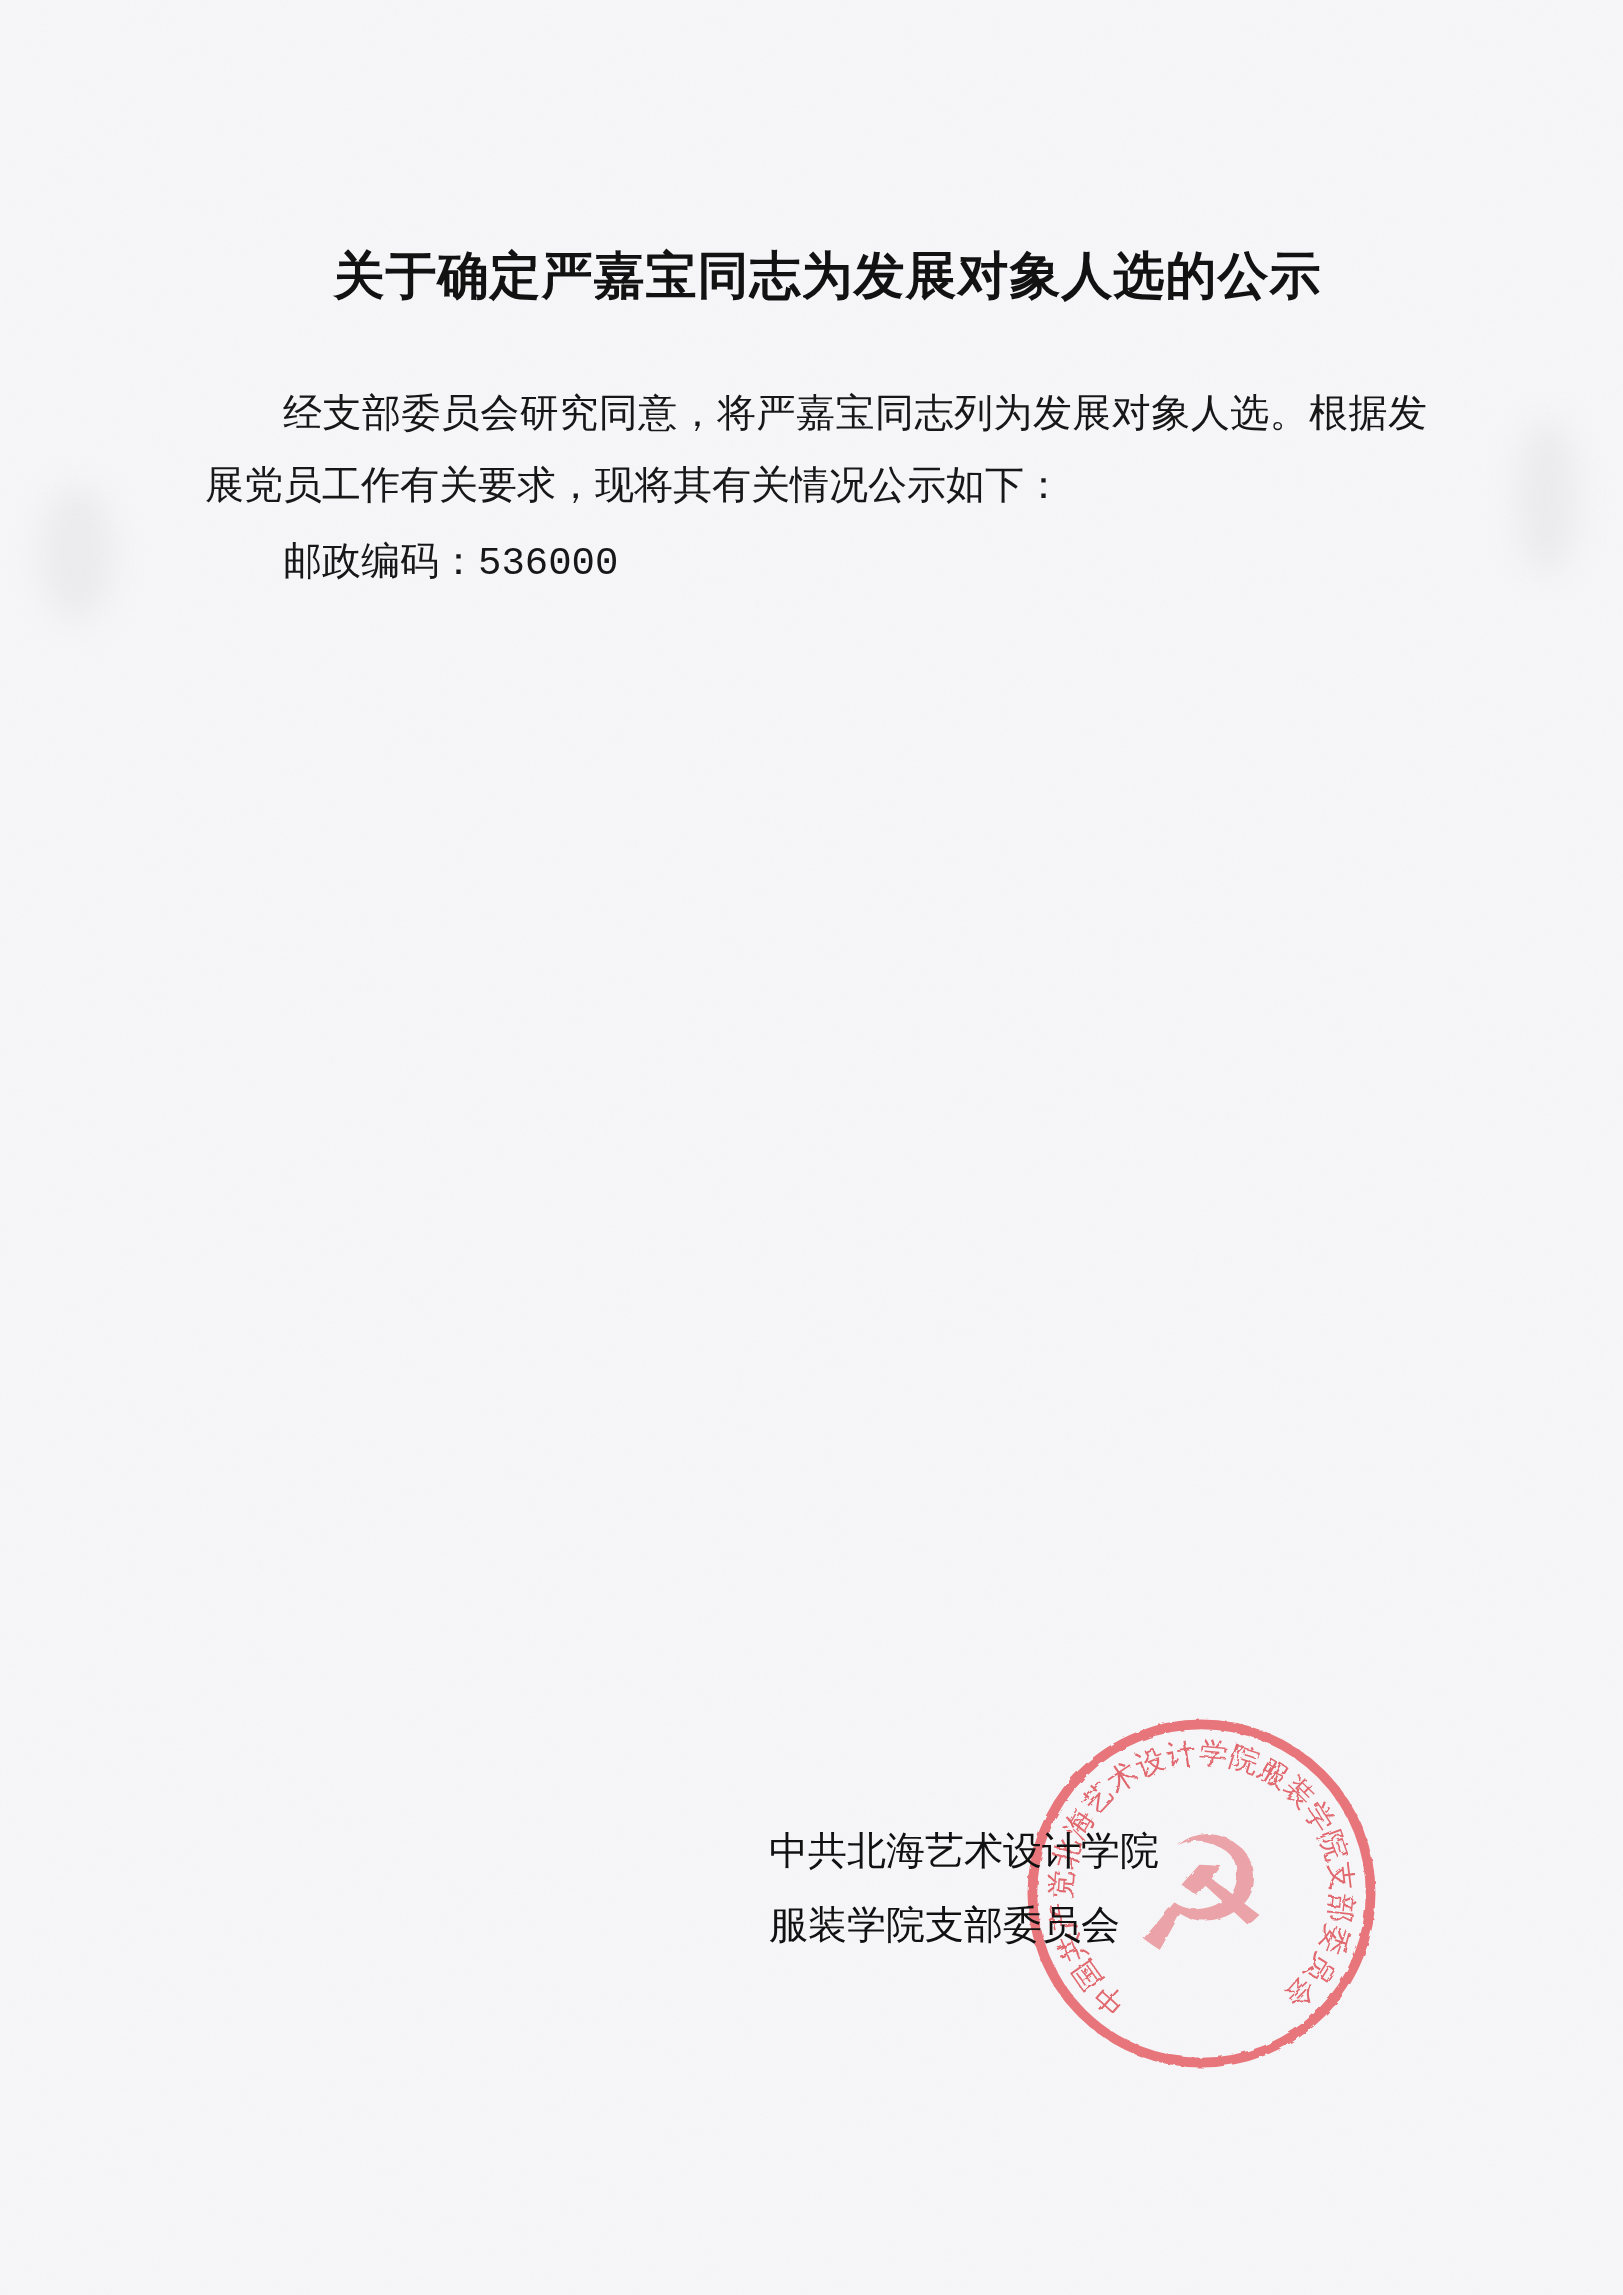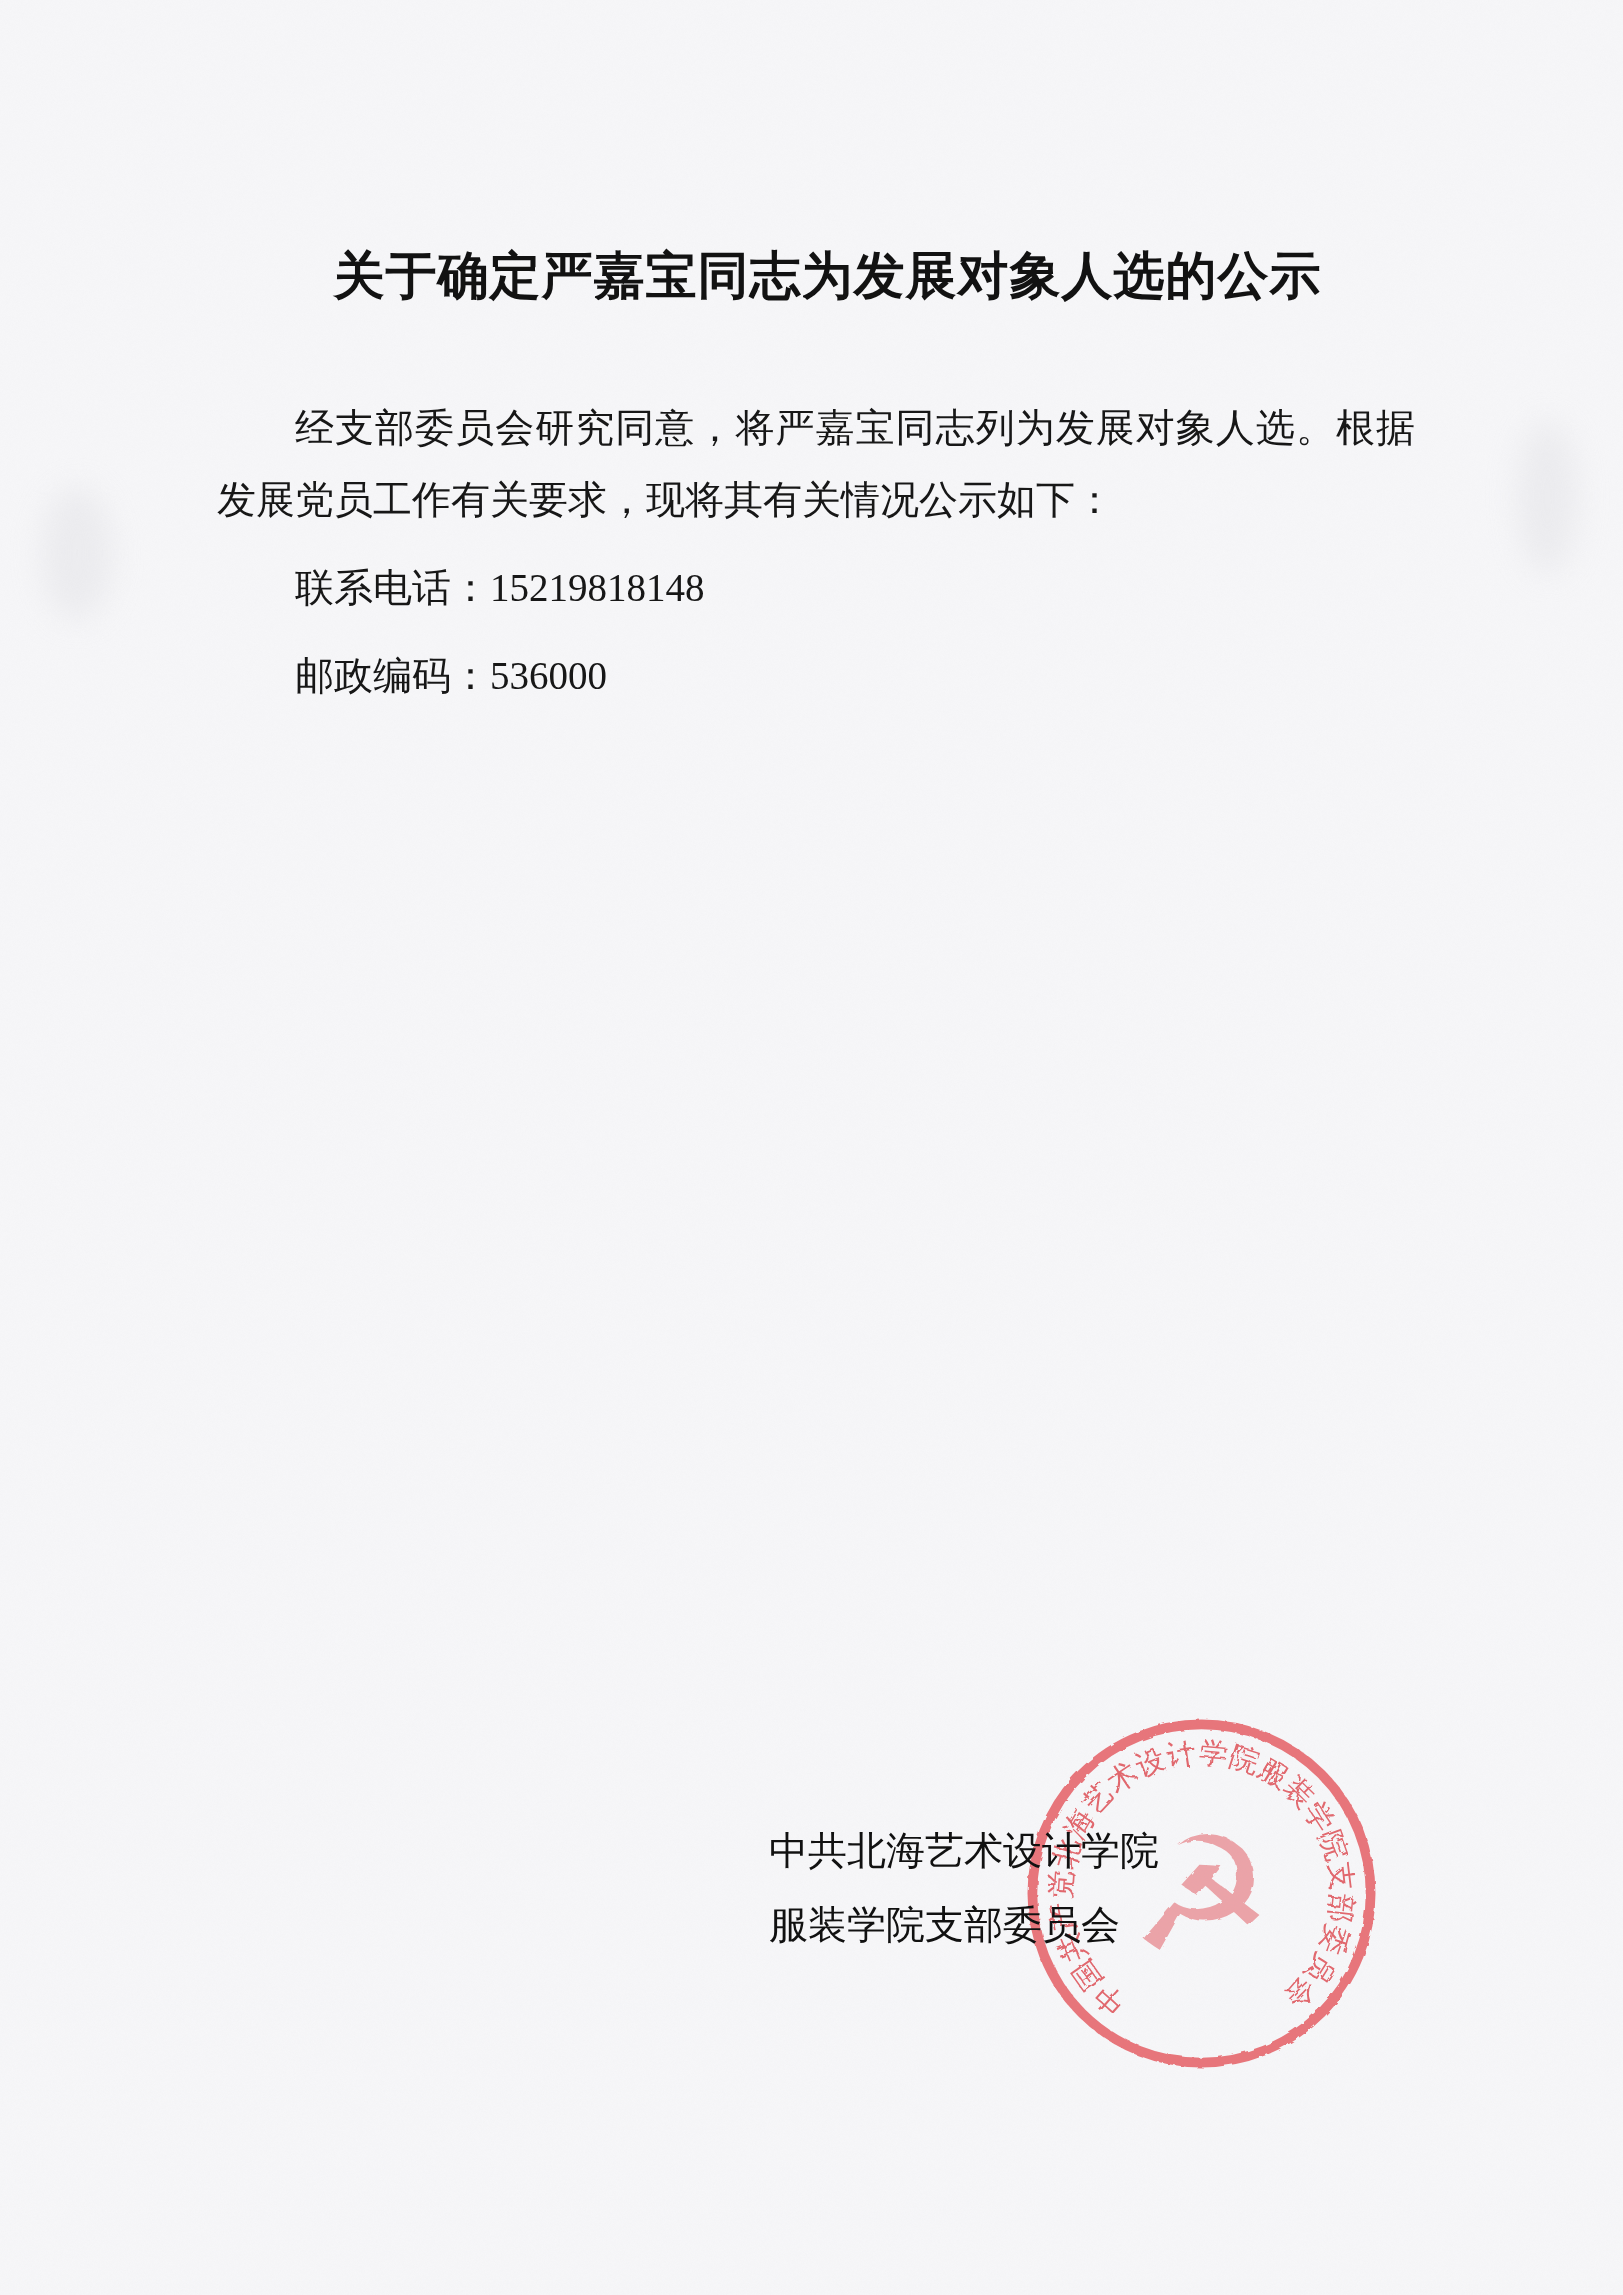--- a/index.html
+++ b/index.html
@@ -36,22 +36,23 @@
     position: absolute;
     left: 201px;
     top: 376px;
     width: 1230px;
     font-size: 39px;
     line-height: 72px;
     text-align: justify;
     color: #171717;
   }
   .doc-body p {
-    margin: 16px;
+    margin: 4px;
     text-indent: 2em;
+    font-family: Liberation Mono, monospace;
   }
   .signature {
     position: absolute;
     top: 1814px;
     left: 769px;
     width: 584px;
     text-align: left;
     font-size: 39px;
     line-height: 74px;
     color: #111111;
@@ -108,21 +109,20 @@
 
   <div class="smudge" style="left:41px; top:487px; width:72px; height:133px;"></div>
   <div class="smudge" style="left:1517px; top:420px; width:61px; height:154px;"></div>
 
   <h1 class="doc-title">关于确定严嘉宝同志为发展对象人选的公示</h1>
 
   <div class="doc-body">
     <div id="paragraphs">
         <p>经支部委员会研究同意，将严嘉宝同志列为发展对象人选。根据发展党员工作有关要求，现将其有关情况公示如下：</p>
       </div>
-    <p><span>联系电话：</span><span>15219818148</span></p>
     <p><span>邮政编码：</span><span>536000</span></p>
   </div>
 
   <svg class="stamp-svg" xmlns="http://www.w3.org/2000/svg" xmlns:xlink="http://www.w3.org/1999/xlink" viewBox="0 0 720 720">
     <defs>
       <path id="ringPath" d="M 213.7 568.9 A 255 255 0 1 1 506.3 568.9" fill="none"></path>
       <filter id="roughF">
         <feTurbulence type="fractalNoise" baseFrequency="0.06" numOctaves="2" result="t"></feTurbulence>
         <feDisplacementMap in="SourceGraphic" in2="t" scale="7"></feDisplacementMap>
       </filter>

